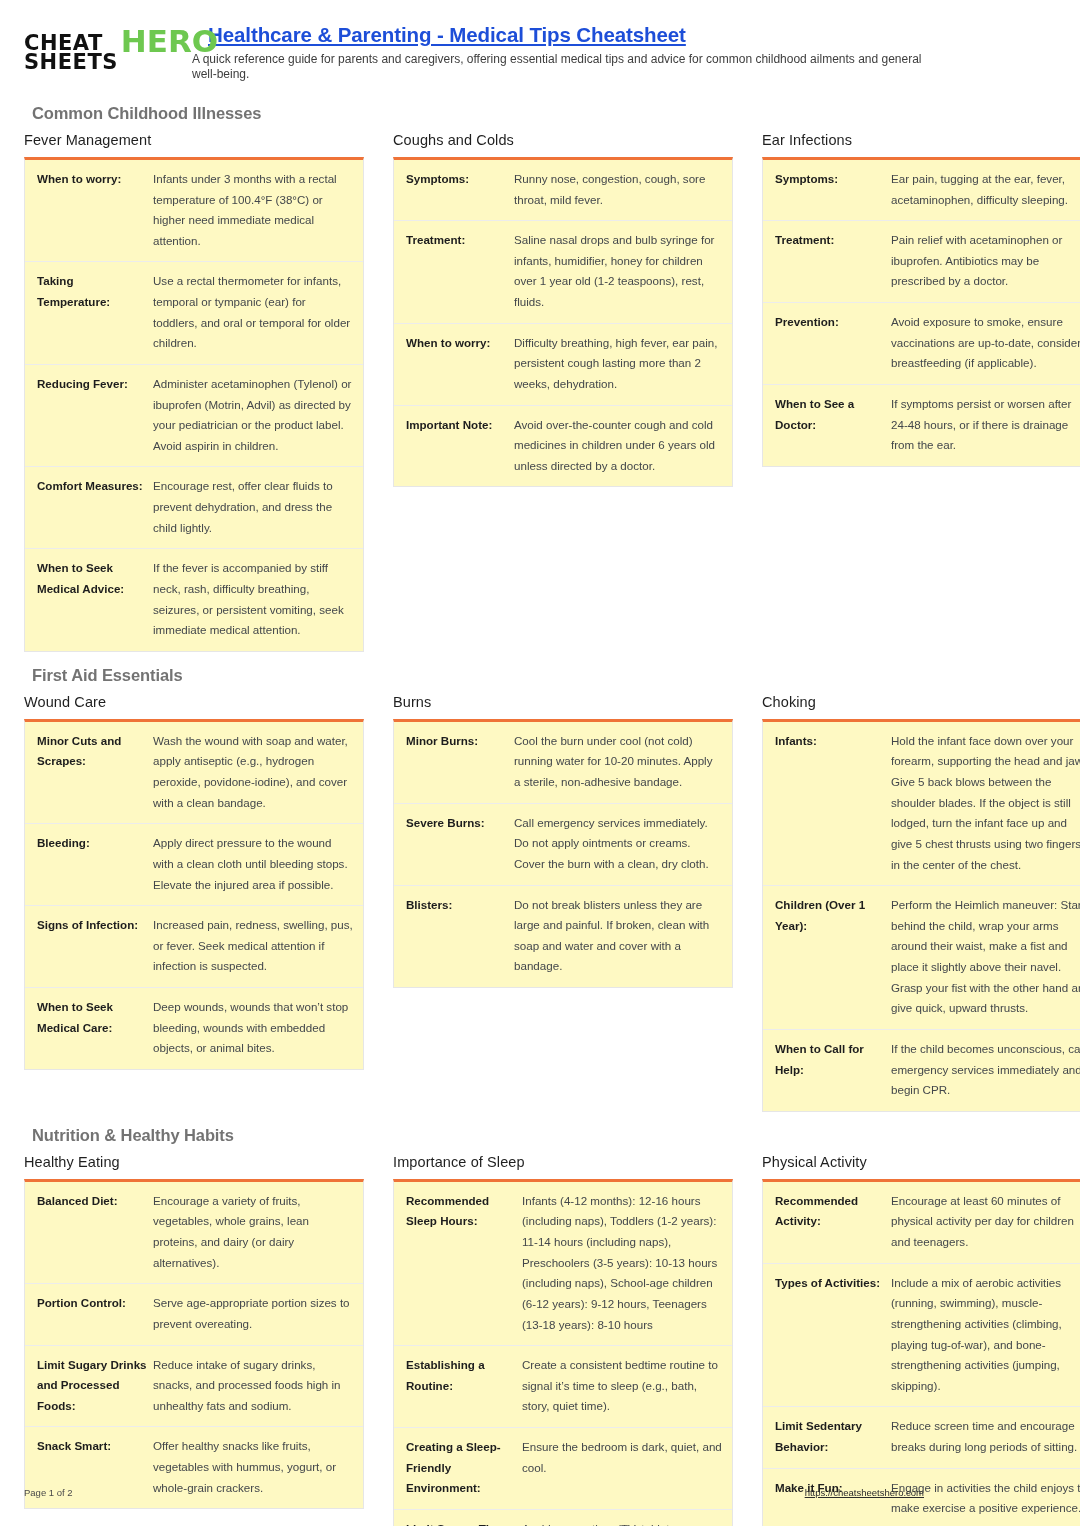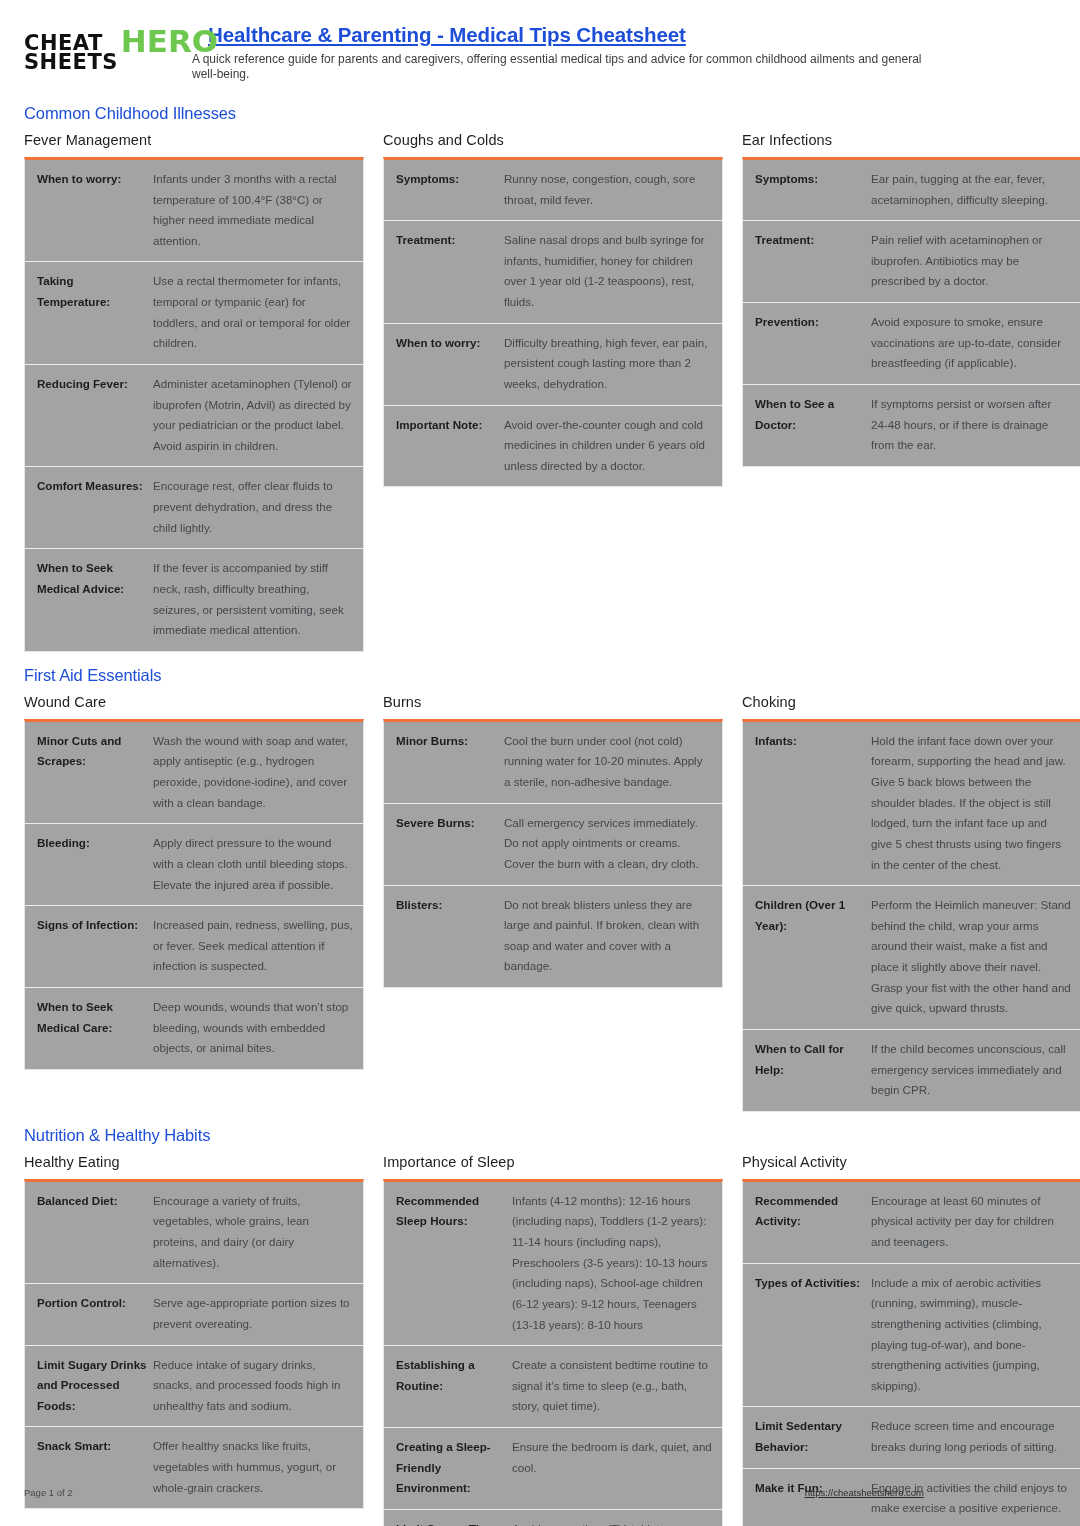--- a/index.html
+++ b/index.html
@@ -74,43 +74,43 @@
     font-size: 12px;
     color: #3d3d3d;
     line-height: 1.25;
     margin: 0;
   }
 
   
   .section { margin-top: 14px; }
   .section-title {
     font-size: 16.5px;
-    font-weight: 400;
-    color: #1d4ed8;
-    margin: 0 0 9px 0;
+    font-weight: 700;
+    color: #737373;
+    margin: 0 0 9px 8px;
     letter-spacing: -0.1px;
   }
   .columns {
     display: flex;
-    gap: 14px;
+    gap: 24px;
     align-items: flex-start;
   }
   .column { width: 345px; flex: 0 0 345px; }
 
   .card-title {
     font-size: 14.5px;
     font-weight: 400;
     color: #1f1f1f;
     margin: 0 0 9px 0;
     letter-spacing: 0.1px;
   }
   .card {
     border: 1px solid #e6e6e6;
     border-top: 3px solid #ef7338;
-    background: #a3a3a3;
+    background: #fef9c3;
     width: 340px;
   }
   .row {
     display: flex;
     border-bottom: 1px solid #ececec;
     padding: 9px 10px 10px 12px;
     align-items: flex-start;
   }
   .row:last-child { border-bottom: none; }
   .row-label {

